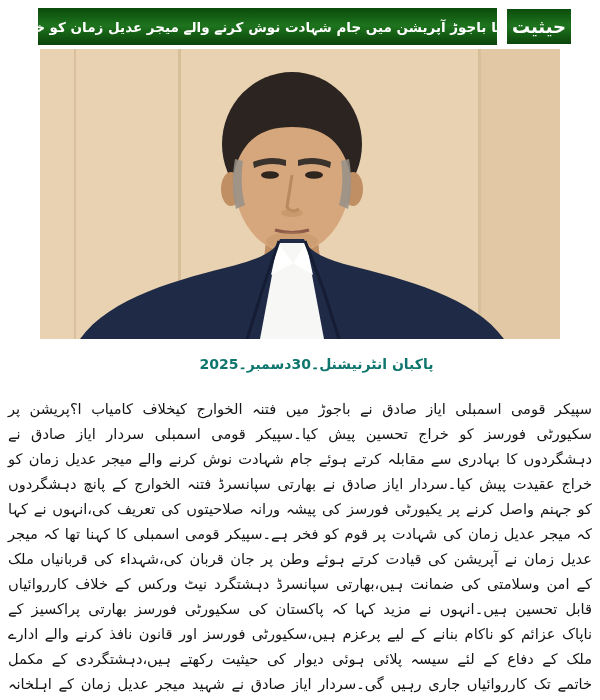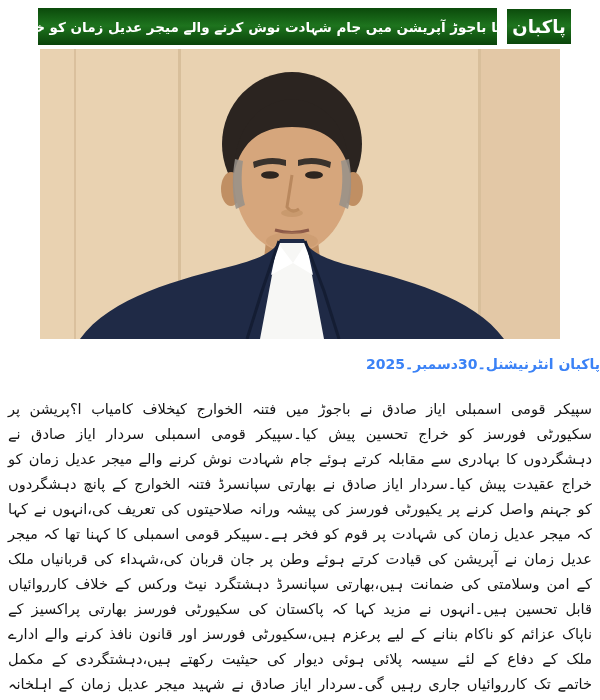--- a/index.html
+++ b/index.html
@@ -46,23 +46,23 @@
     position:absolute;top:49px;right:40px;
     width:520px;height:290px;
     margin:0;
     overflow:hidden;
   }
   .photo-wrap svg{display:block;}
 
   
   .dateline{
     position:absolute;top:356px;right:0;left:0;
-    text-align:right;
+    text-align:center;
     font-size:14px;font-weight:bold;
-    color:#3b82f6;
+    color:#0f766e;
     padding-left:33px;
   }
 
   
   .article-body{
     position:absolute;top:396px;right:8px;left:8px;
     direction:rtl;
     text-align:justify;
     text-align-last:right;
     font-size:14.6px;
@@ -71,21 +71,21 @@
     word-spacing:1px;
   }
 </style>
 </head>
 <body>
 
 <div class="page">
 
   <header class="masthead">
     <div class="brand-box">
-      <span>پاکبان</span>
+      <span>حیثیت</span>
     </div>
     <div class="headline-bar">
       <span>ایاز صادق کا باجوڑ آپریشن میں جام شہادت نوش کرنے والے میجر عدیل زمان کو خراج عقیدت</span>
     </div>
   </header>
 
   <figure class="photo-wrap">
     <svg width="520" height="290" viewBox="0 0 520 290">
 
       <rect x="0" y="0" width="520" height="290" fill="#e9d2b1"></rect>

